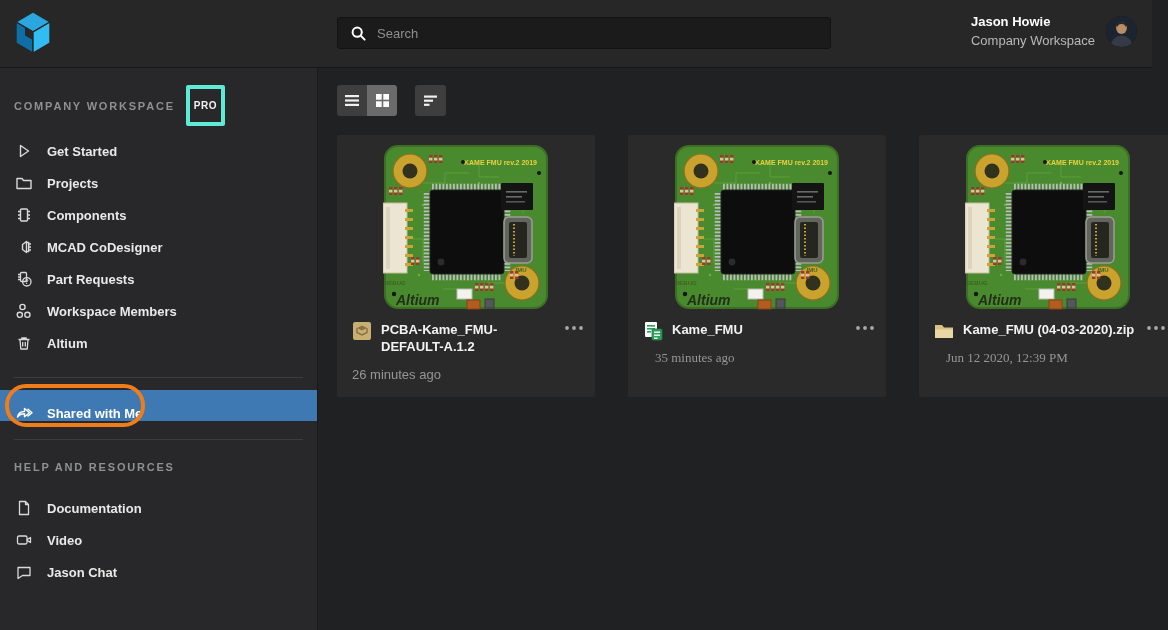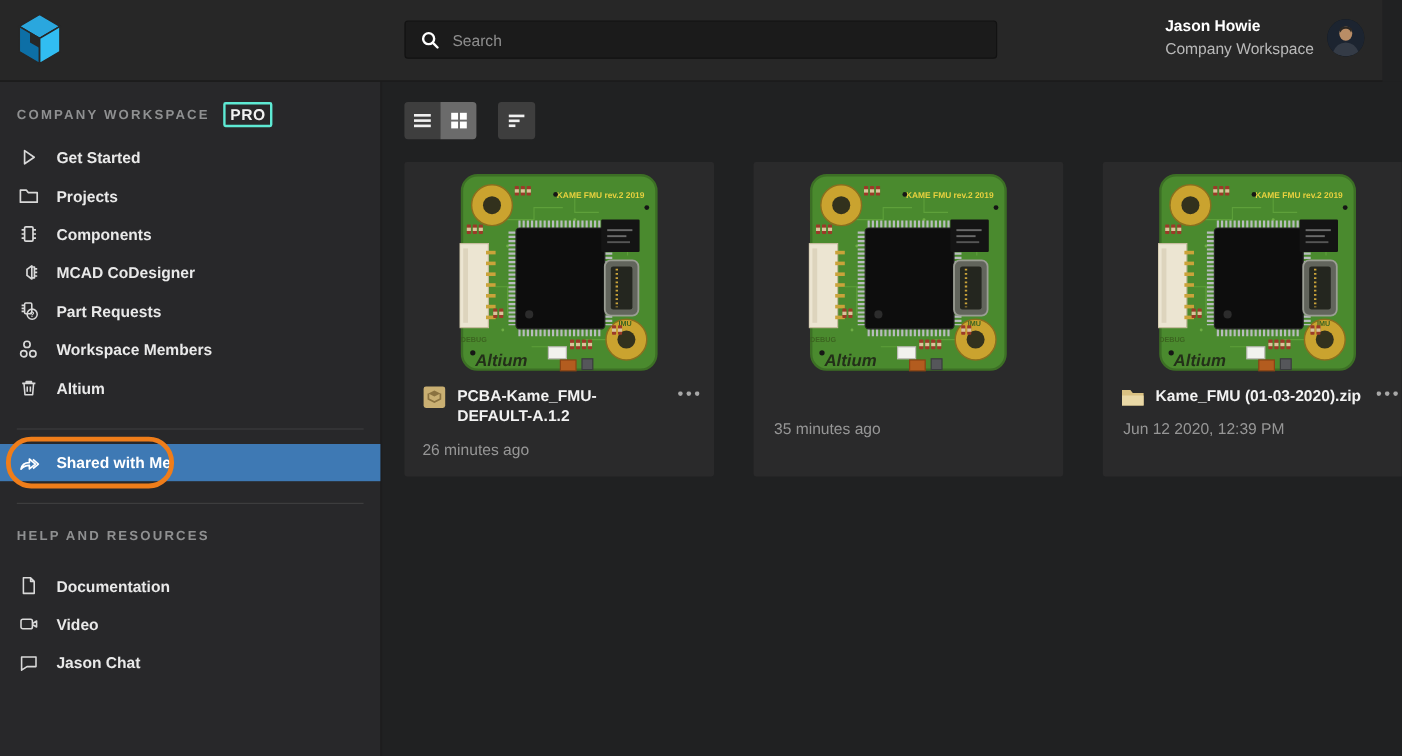--- a/index.html
+++ b/index.html
@@ -15,45 +15,45 @@
   .userblock { position:absolute; right:15px; top:12px; display:flex; align-items:center; gap:11px; cursor:pointer; }
   .usertexts { }
   .username { font-size:13px; font-weight:700; color:#ffffff; line-height:19px; }
   .userws { font-size:13px; color:#b9b9b9; line-height:19px; }
   .avatar { width:31px; height:31px; border-radius:50%; overflow:hidden; background:#131c27; }
 
   
   .sidebar { position:absolute; left:0; top:68px; width:318px; height:562px; background:#28282a; border-right:1px solid #191919; z-index:4; }
   .section-head { display:flex; align-items:center; gap:11px; padding:17px 14px 9px 14px; }
   .section-label { font-size:11px; font-weight:700; letter-spacing:1.8px; color:#8f9091; }
-  .pro-badge { border:2px solid #5eead4; border-radius:2px; font-size:13px; font-weight:700; letter-spacing:.5px; color:#f2f2f2; padding:1px 4px; }
+  .pro-badge { border:4px solid #5eead4; border-radius:2px; font-size:10px; font-weight:700; letter-spacing:.5px; color:#f2f2f2; padding:11px 4px; }
   .side-item { display:flex; align-items:center; gap:13px; height:32px; padding:0 14px; font-size:13px; font-weight:700; color:#e9e9e9; cursor:pointer; }
   .side-item .ic { width:20px; height:18px; display:flex; align-items:center; justify-content:center; flex:none; }
   .side-divider { height:1px; background:#3d3d3e; margin:18px 14px 0 14px; }
-  .shared-row { position:relative; margin-top:12px; height:31px; display:flex; align-items:center; gap:13px; padding:0 14px; font-size:13px; font-weight:700; color:#ffffff; cursor:pointer; }
+  .shared-row { position:relative; margin-top:12px; height:31px; display:flex; align-items:flex-end; gap:13px; padding:0 14px; font-size:13px; font-weight:700; color:#ffffff; cursor:pointer; }
   .annotation-ring { position:absolute; left:5px; top:-6px; width:140px; height:43px; border:4px solid; border-radius:21px; pointer-events:none; z-index:6; }
   .help-list { margin-top:10px; }
 
   
   .main { position:absolute; left:319px; top:68px; width:849px; height:562px; background:#202122; }
   .toolbar { position:absolute; left:18px; top:17px; display:flex; align-items:center; }
   .tbtn { width:30px; height:31px; background:#3e3e3e; display:flex; align-items:center; justify-content:center; cursor:pointer; }
   .tbtn.first { border-radius:3px 0 0 3px; }
   .tbtn.active { background:#6b6b6b; border-radius:0 3px 3px 0; }
   .tbtn.sort { margin-left:18px; border-radius:3px; width:31px; }
 
   .cards { position:absolute; left:18px; top:67px; display:flex; gap:33px; }
   .card { width:258px; height:262px; background:#2a2a2b; border-radius:2px; position:relative; }
   .pcb-shot { position:absolute; left:46px; top:8px; width:166px; height:168px; }
   .card-footer { position:absolute; left:15px; top:186px; width:231px; display:flex; align-items:flex-start; }
   .file-ic { width:20px; height:20px; margin-right:9px; flex:none; margin-top:0; }
   .card-title { font-size:13px; font-weight:700; color:#f2f2f2; line-height:17px; width:172px; word-break:break-word; }
   .card-dots { margin-left:auto; margin-top:5px; cursor:pointer; }
   .card-meta { font-size:13px; color:#969696; margin-top:5px; }
-  .meta-one { position:absolute; left:17px; top:210px; }
+  .meta-one { position:absolute; left:27px; top:210px;font-family:Liberation Serif, serif; }
   .meta-two { position:absolute; left:15px; top:227px; position:absolute; }
 </style>
 </head>
 <body>
 
 <svg width="0" height="0" style="position:absolute" aria-hidden="true">
   <defs>
     <g id="res-v">
       <rect width="3.4" height="8" rx="0.6" fill="#9c3a28"></rect>
       <rect y="2.7" width="3.4" height="2.8" fill="#d8c59a"></rect>
@@ -343,33 +343,51 @@
             <circle cx="16" cy="2" r="1.9" fill="#a8a8a8"></circle>
         </svg>
       </div>
       <div class="card-meta meta-two" style="top:227px">26 minutes ago</div>
     </div>
 
     <div class="card">
       <svg class="pcb-shot" viewBox="0 0 166 168">
           <use href="#pcbimg"></use>
         </svg>
+      <div class="card-footer">
+        <svg class="file-ic" viewBox="0 0 20 20">
+          <rect x="2" y="1" width="12" height="15" rx="1" fill="#ffffff"></rect>
+          <rect x="4" y="4" width="8" height="1.6" fill="#2e9e5b"></rect>
+            <rect x="4" y="7" width="8" height="1.6" fill="#2e9e5b"></rect>
+            <rect x="4" y="10" width="4" height="1.6" fill="#2e9e5b"></rect>
+          <rect x="9" y="8" width="10" height="11" rx="1" fill="#2e9e5b" stroke="#1f7a42" stroke-width="0.8"></rect>
+          <rect x="11" y="10.5" width="6" height="1.4" fill="#ffffff"></rect>
+            <rect x="11" y="13.5" width="6" height="1.4" fill="#ffffff"></rect>
+            <rect x="11" y="16.5" width="3.5" height="1.4" fill="#ffffff"></rect>
+        </svg>
+        <div class="card-title">Kame_FMU</div>
+        <svg class="card-dots" width="18" height="4" viewBox="0 0 18 4">
+          <circle cx="2" cy="2" r="1.9" fill="#a8a8a8"></circle>
+            <circle cx="9" cy="2" r="1.9" fill="#a8a8a8"></circle>
+            <circle cx="16" cy="2" r="1.9" fill="#a8a8a8"></circle>
+        </svg>
+      </div>
       <div class="card-meta meta-one">35 minutes ago</div>
     </div>
 
     <div class="card">
       <svg class="pcb-shot" viewBox="0 0 166 168">
           <use href="#pcbimg"></use>
         </svg>
       <div class="card-footer">
         <svg class="file-ic" viewBox="0 0 20 20">
           <path d="M1 4 h7 l2 2.5 h9 V17 H1 Z" fill="#d9c182"></path>
           <path d="M1 8.5 h18 V17 H1 Z" fill="#e9d8a6"></path>
         </svg>
-        <div class="card-title">Kame_FMU (01-03-2020).zip</div>
+        <div class="card-title">Kame_FMU (04-03-2020).zip</div>
         <svg class="card-dots" width="18" height="4" viewBox="0 0 18 4">
           <circle cx="2" cy="2" r="1.9" fill="#a8a8a8"></circle>
             <circle cx="9" cy="2" r="1.9" fill="#a8a8a8"></circle>
             <circle cx="16" cy="2" r="1.9" fill="#a8a8a8"></circle>
         </svg>
       </div>
       <div class="card-meta meta-one">Jun 12 2020, 12:39 PM</div>
     </div>
 
   </div>

